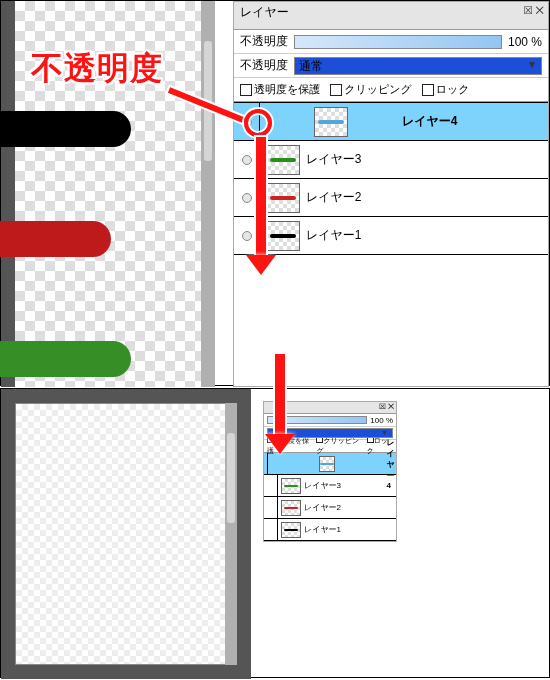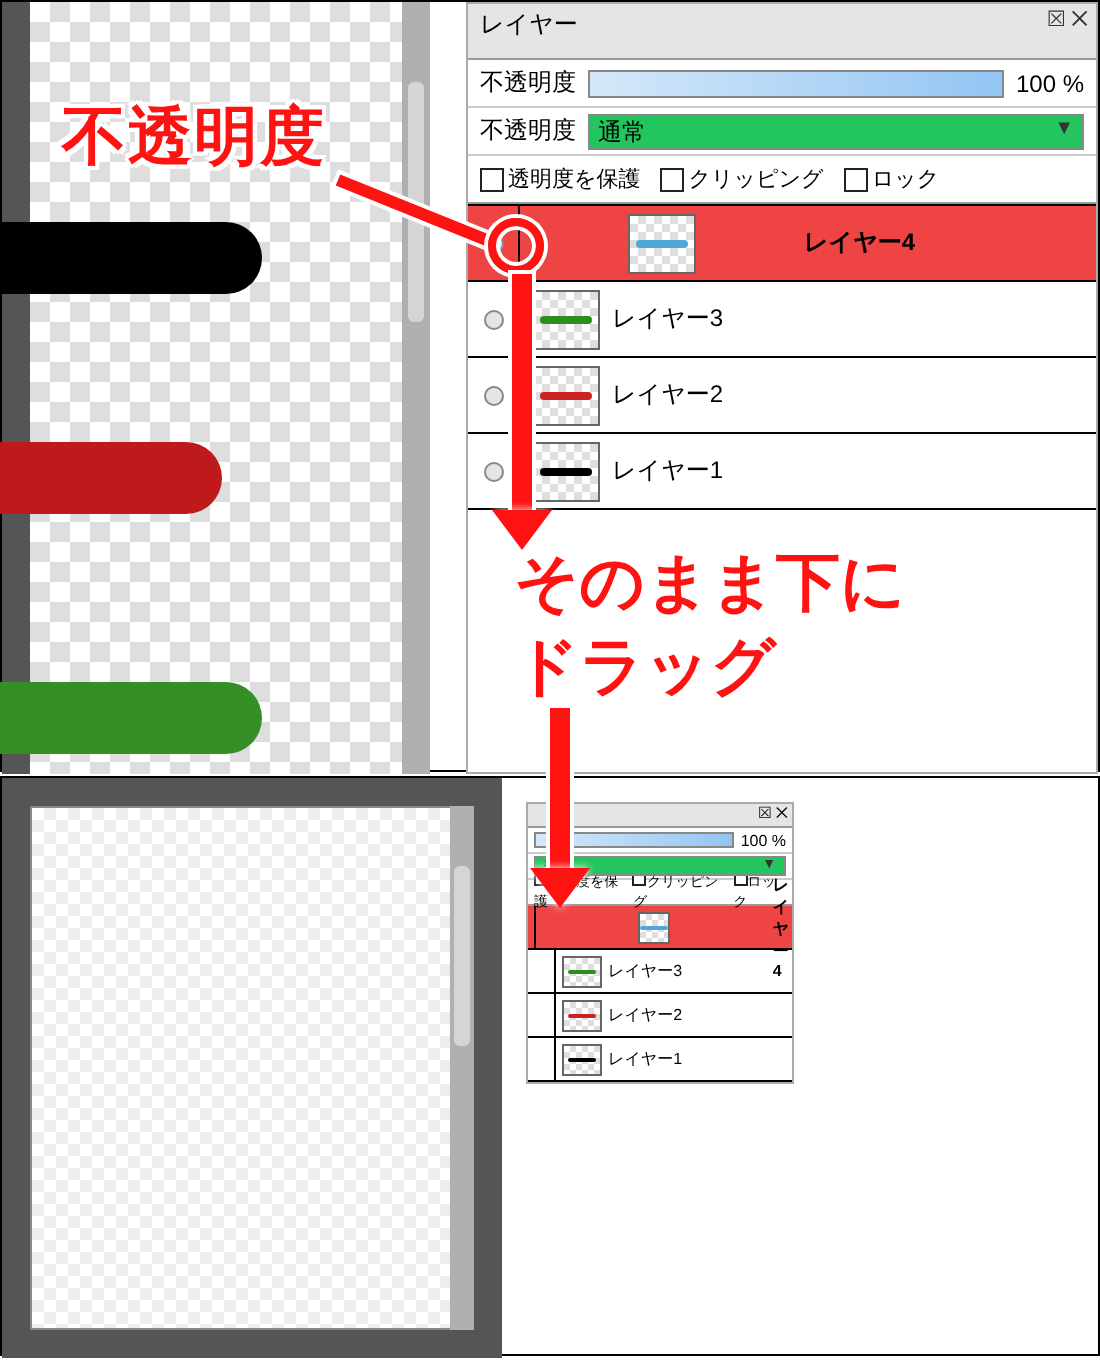--- a/index.html
+++ b/index.html
@@ -23,29 +23,29 @@
   .stroke.red { top: 220px; left: -30px; width: 140px; background:#bf1a1b; }
   .stroke.grn { top: 340px; left: -30px; width: 160px; background:#358e26; }
 
   
   .panel { position: absolute; left: 232px; top: 0; width: 316px; height: 386px; background:#fff; border:1px solid #aaa; }
   .panel-title { background:#e5e5e5; height:28px; padding:2px 6px; font-size:12px; border-bottom:1px solid #999; position:relative; }
   .panel-title .icons { position:absolute; right:4px; top:2px; font-size:11px; color:#333; }
   .row { display:flex; align-items:center; height:24px; font-size:12px; padding:0 6px; gap:6px; border-bottom:1px solid #ccc; }
   .row label { white-space:nowrap; }
   .opacity-bar { flex:1; height:14px; border:1px solid #888; background:linear-gradient(to right,#d5e8f9,#93c5f4); }
-  .blend-select { flex:1; height:18px; border:1px solid #888; background:#22c55e; font-size:12px; padding:0 4px; position:relative; }
+  .blend-select { flex:1; height:18px; border:1px solid #888; background:#1d4ed8; font-size:12px; padding:0 4px; position:relative; }
   .blend-select::after { content:"▼"; position:absolute; right:4px; top:1px; font-size:10px; color:#333; }
   .cbrow { display:flex; gap:10px; align-items:center; height:24px; font-size:11px; padding:0 6px; border-bottom:1px solid #999; }
   .cbrow span { display:flex; align-items:center; gap:2px; }
   .cb { display:inline-block; width:12px; height:12px; border:1px solid #222; background:#fff; }
 
   .layers { border-top:1px solid #000; }
   .layer-row { display:flex; align-items:center; height:38px; border-bottom:1px solid #000; font-size:12px; }
-  .layer-row.sel { background:#ef4444;gap:48px; }
+  .layer-row.sel { background:#7dd3fc;gap:48px; }
   .vis-col { width:26px; height:100%; display:flex; align-items:center; justify-content:center; border-right:1px solid #000; }
   .vis-dot { width:10px; height:10px; border-radius:50%; background:#e5e5e5; border:1px solid #888; }
   .thumb { width:34px; height:30px; border:1px solid #666; margin:0 6px; background:#fff;
     background-image:
       linear-gradient(45deg,#dedede 25%,transparent 25%,transparent 75%,#dedede 75%),
       linear-gradient(45deg,#dedede 25%,transparent 25%,transparent 75%,#dedede 75%);
     background-size:8px 8px; background-position:0 0,4px 4px;
     display:flex; align-items:center; justify-content:center; }
   .mini { width:26px; height:4px; border-radius:2px; }
   .mini.c1 { background:#4fa8d8; }
@@ -167,22 +167,20 @@
           </div>
           <span>レイヤー1</span>
         </div>
       </div>
   </div>
 
   <div class="anno a1">不透明度</div>
   <div class="line1"></div>
   <div class="ring"></div>
   <div class="arrow1"></div>
-  <div class="anno a2" style="white-space:pre;">そのまま下に
-ドラッグ</div>
 </div>
 
 <div class="arrow2"></div>
 
 <div class="half bot-half">
   <div class="canvas-bot">
     <div class="page"></div>
     <div class="vscroll-bot"></div>
   </div>
 

